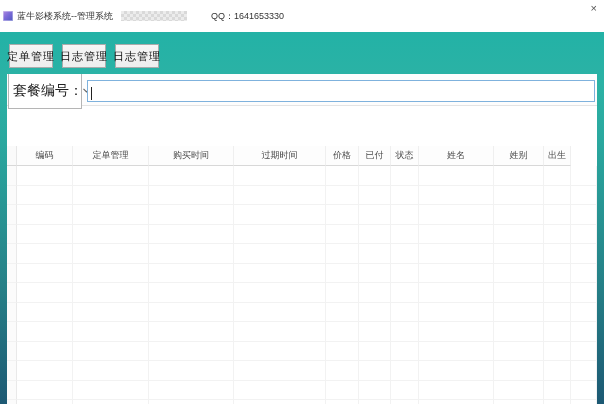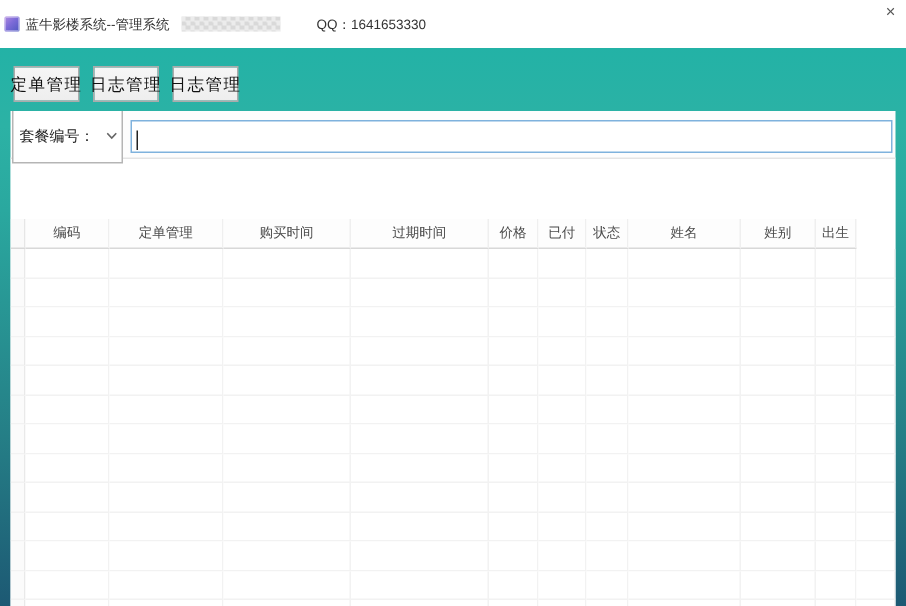--- a/index.html
+++ b/index.html
@@ -46,21 +46,21 @@
     font-size:11px; letter-spacing:1px; color:#111;
     display:flex; align-items:center; justify-content:center; white-space:nowrap; cursor:default;
   }
 
   
   .panel { flex:1; background:#fdfdfd; display:flex; flex-direction:column; overflow:hidden; }
 
   .filter-row { height:28px; flex:none; display:flex; align-items:center; padding:5px 2px 0 1px; gap:5px; }
   .combo {
     width:74px; height:36px; flex:none; background:#fff; border:1px solid #b5b5b5;
-    display:flex; align-items:center; padding:0 3px 0 4px; font-size:10px; color:#222; cursor:default;
+    display:flex; align-items:center; padding:0 3px 0 4px; font-size:14px; color:#222; cursor:default;
   }
   .combo-label { flex:1; white-space:nowrap; }
   .combo-chevron { flex:none; display:flex; align-items:center; }
   .search-box {
     flex:1; height:22px; border:1px solid #7fb2dd; background:#fff;
     font-size:11px; padding:0 3px; outline:none; color:#000;
   }
 
   
   .grid { flex:1; margin-top:3px; background:#fff; overflow:hidden; border-top:1px solid #e4e4e4; }

